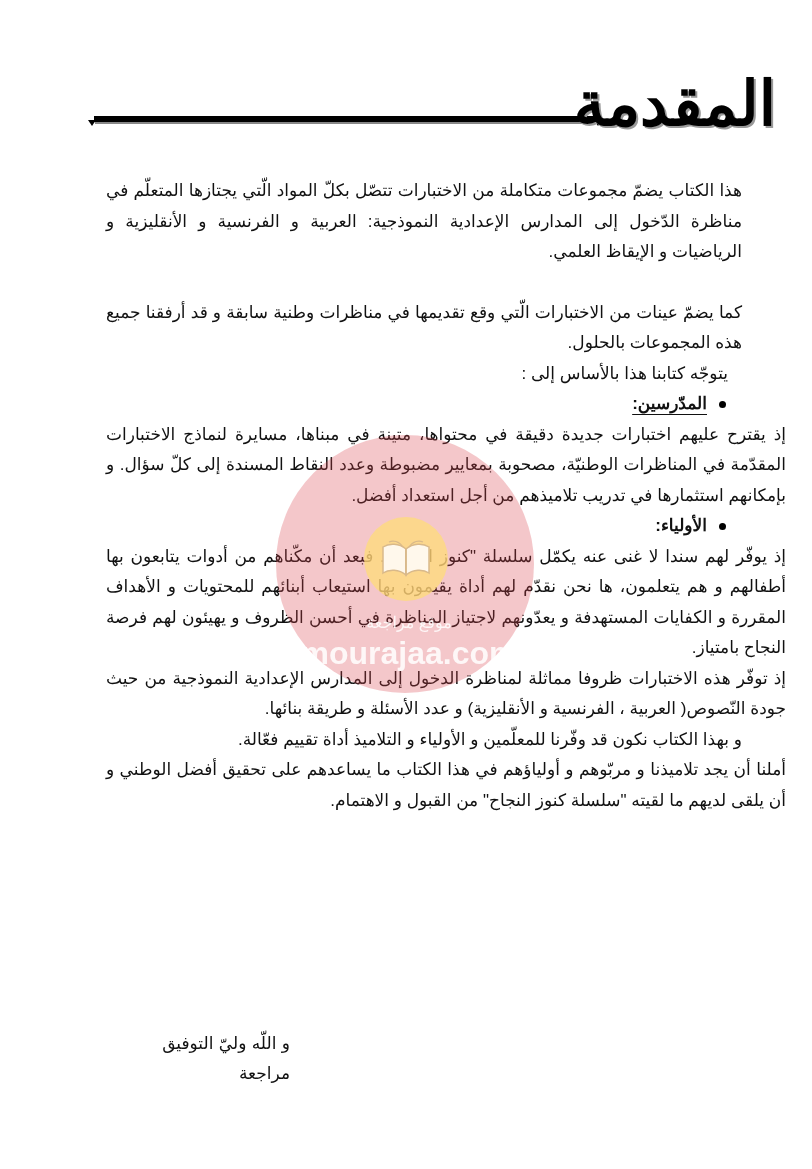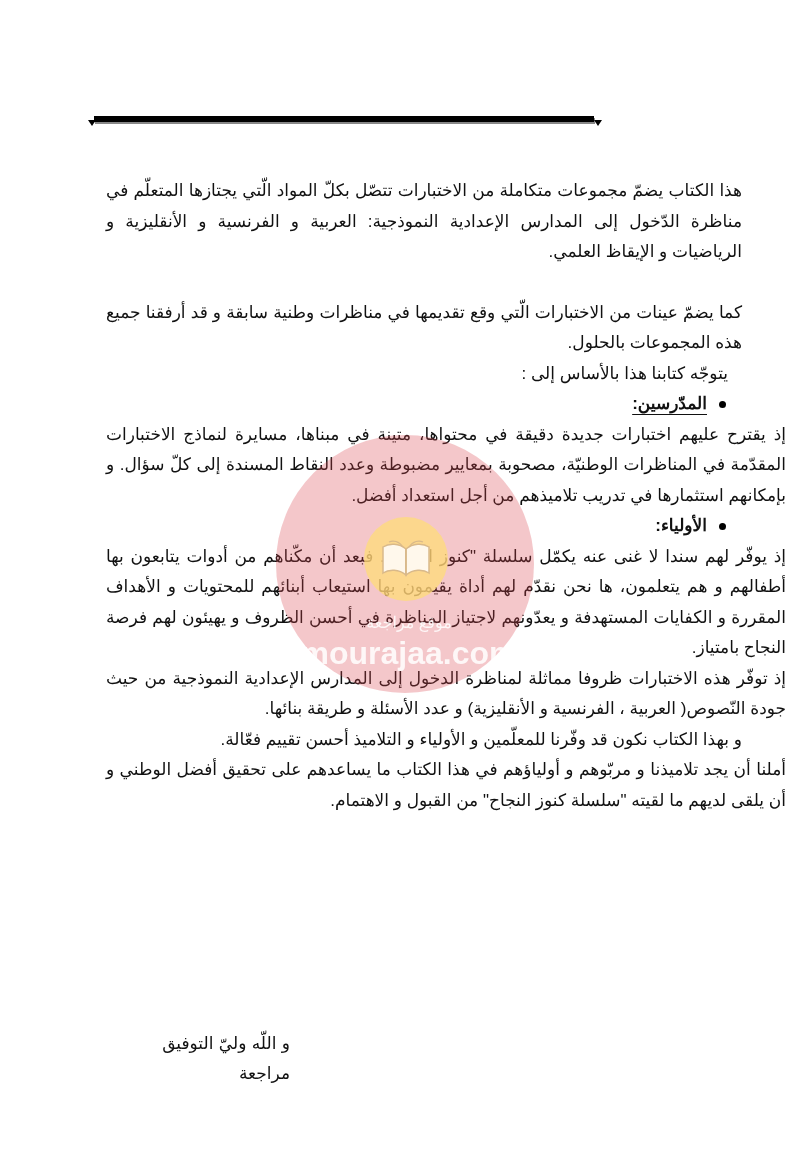--- a/index.html
+++ b/index.html
@@ -55,20 +55,21 @@
   .wm-ar { top: 178px; font-size: 16px; direction: rtl; }
   .wm-en { top: 200px; font-size: 32px; font-weight: bold; }
 </style>
 </head>
 <body>
 
 <div class="page">
 
   <div class="title-wrap">
     <div class="title-rule"></div>
+    <div class="title">المقدمة</div>
   </div>
 
   <div class="body-text">
     <p class="para indent">
       <span>هذا الكتاب يضمّ مجموعات متكاملة من الاختبارات تتصّل بكلّ المواد</span>
       <span>الّتي يجتازها المتعلّم في مناظرة الدّخول إلى المدارس الإعدادية النموذجية: العربية</span>
       <span>و الفرنسية  و الأنقليزية و الرياضيات و الإيقاظ العلمي.</span>
     </p>
 
     <div class="gap"></div>
@@ -86,21 +87,21 @@
     <p class="para">إذ يقترح عليهم اختبارات جديدة دقيقة في محتواها، متينة في مبناها، مسايرة لنماذج الاختبارات المقدّمة في المناظرات الوطنيّة، مصحوبة بمعايير مضبوطة وعدد النقاط المسندة إلى كلّ سؤال. و بإمكانهم استثمارها في تدريب تلاميذهم من أجل استعداد أفضل.</p>
 
     <div class="bullet-line">
       <span class="bullet-dot"></span>
       <span>الأولياء:</span>
     </div>
     <p class="para">إذ يوفّر لهم سندا لا غنى عنه يكمّل سلسلة "كنوز النجاح". فبعد أن مكّناهم من أدوات يتابعون بها أطفالهم و هم يتعلمون، ها نحن نقدّم لهم أداة يقيمون بها استيعاب أبنائهم للمحتويات و الأهداف المقررة و الكفايات المستهدفة  و يعدّونهم لاجتياز المناظرة في أحسن الظروف و يهيئون لهم فرصة النجاح بامتياز.</p>
 
     <p class="para">إذ توفّر هذه الاختبارات ظروفا مماثلة لمناظرة الدخول إلى المدارس الإعدادية النموذجية  من حيث جودة النّصوص( العربية ، الفرنسية   و الأنقليزية) و عدد الأسئلة و طريقة بنائها.</p>
 
-    <p class="para indent">و بهذا الكتاب نكون قد وفّرنا للمعلّمين و الأولياء و التلاميذ أحسن تقييم فعّالة.</p>
+    <p class="para indent">و بهذا الكتاب نكون قد وفّرنا للمعلّمين و الأولياء و التلاميذ أداة تقييم فعّالة.</p>
     <p class="para">أملنا أن يجد تلاميذنا و مربّوهم و أولياؤهم في هذا الكتاب ما يساعدهم على تحقيق أفضل الوطني و أن يلقى لديهم ما لقيته "سلسلة كنوز النجاح" من القبول و الاهتمام.</p>
   </div>
 
   <div class="signoff">
     <div>و اللّه وليّ التوفيق</div>
     <div>مراجعة</div>
   </div>
 
   <div class="watermark">
     <div class="wm-inner">

